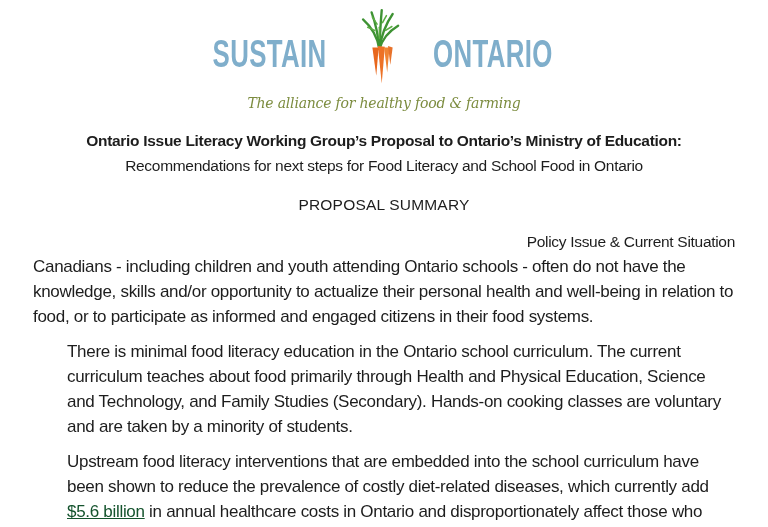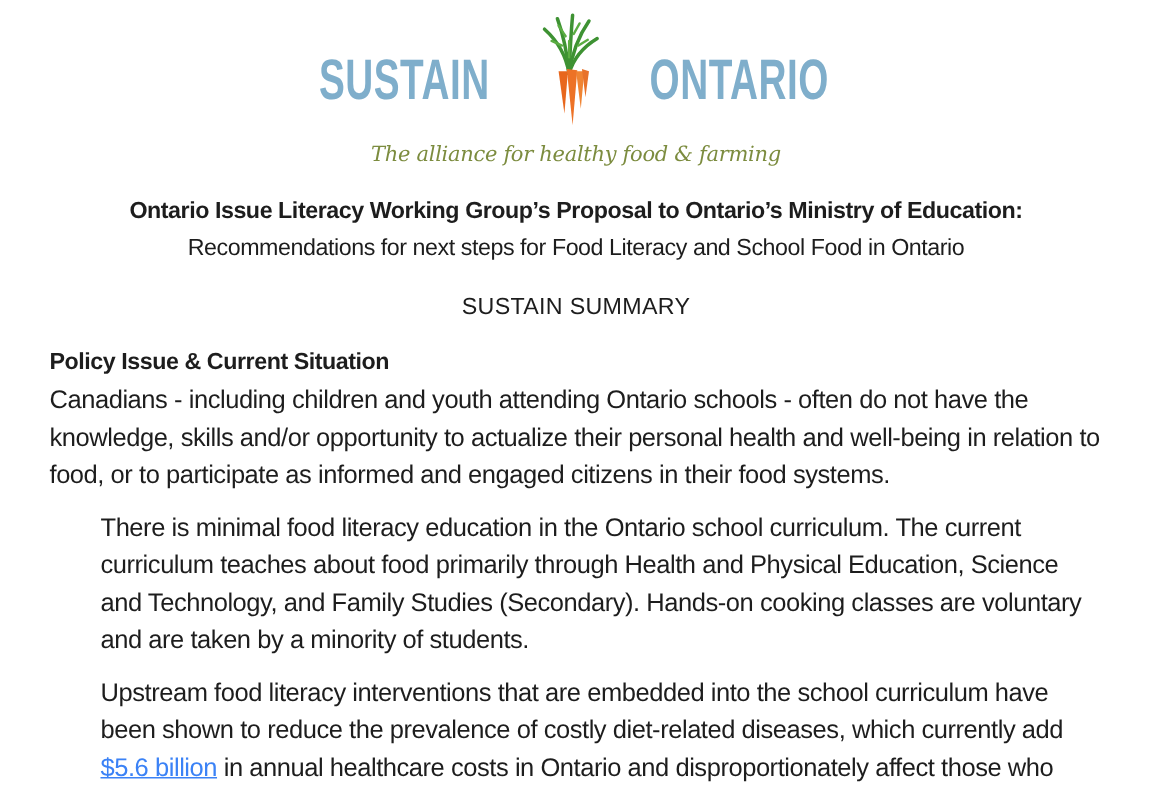--- a/index.html
+++ b/index.html
@@ -61,32 +61,33 @@
     font-size: 15.5px;
     line-height: 25px;
     letter-spacing: 0.2px;
     margin: 14px 0 0 0;
     font-weight: normal;
   }
   .policy-heading {
     font-size: 15.5px;
     line-height: 25px;
     letter-spacing: -0.3px;
-    font-weight: bold;
+    font-weight: normal;
     margin: 12px 0 0 0;
+    text-align: right;
   }
   .para {
     font-size: 17px;
     line-height: 25px;
     letter-spacing: -0.3px;
     margin: 0;
   }
   .para.spaced { margin-top: 10px; margin-left: 34px; }
   .doclink {
-    color: #3b82f6;
+    color: #14532d;
     text-decoration: underline;
     cursor: pointer;
   }
 </style>
 </head>
 <body>
 
 <div class="page">
 
   <header>
@@ -116,21 +117,21 @@
       </svg>
       <span class="brand brand-right">ONTARIO</span>
     </div>
     <div class="tagline">The alliance for healthy food &amp; farming</div>
   </header>
 
   <main>
     <p class="title l1">Ontario Issue Literacy Working Group’s Proposal to Ontario’s Ministry of Education:</p>
     <p class="title l2">Recommendations for next steps for Food Literacy and School Food in Ontario</p>
 
-    <p class="section-title">SUSTAIN SUMMARY</p>
+    <p class="section-title">PROPOSAL SUMMARY</p>
 
     <h2 class="policy-heading">Policy Issue &amp; Current Situation</h2>
 
     <p class="para">Canadians - including children and youth attending Ontario schools - often do not have the knowledge, skills and/or opportunity to actualize their personal health and well-being in relation to food, or to participate as informed and engaged citizens in their food systems.</p>
 
     <p class="para spaced">There is minimal food literacy education in the Ontario school curriculum. The current curriculum teaches about food primarily through Health and Physical Education, Science and Technology, and Family Studies (Secondary). Hands-on cooking classes are voluntary and are taken by a minority of students.</p>
 
     <p class="para spaced"><span>Upstream food literacy interventions that are embedded into the school curriculum have been shown to reduce the prevalence of costly diet-related diseases, which currently add </span><a href="#" class="doclink">$5.6 billion</a><span> in annual healthcare costs in Ontario and disproportionately affect those who already experience health inequities. Evidence shows that healthy eating habits developed during childhood are sustained into adolescence and adulthood have been associated with reduced risks of chronic diseases later in life, while good nutrition at school helps improve educational outcomes and academic performance.</span></p>
   </main>
 

